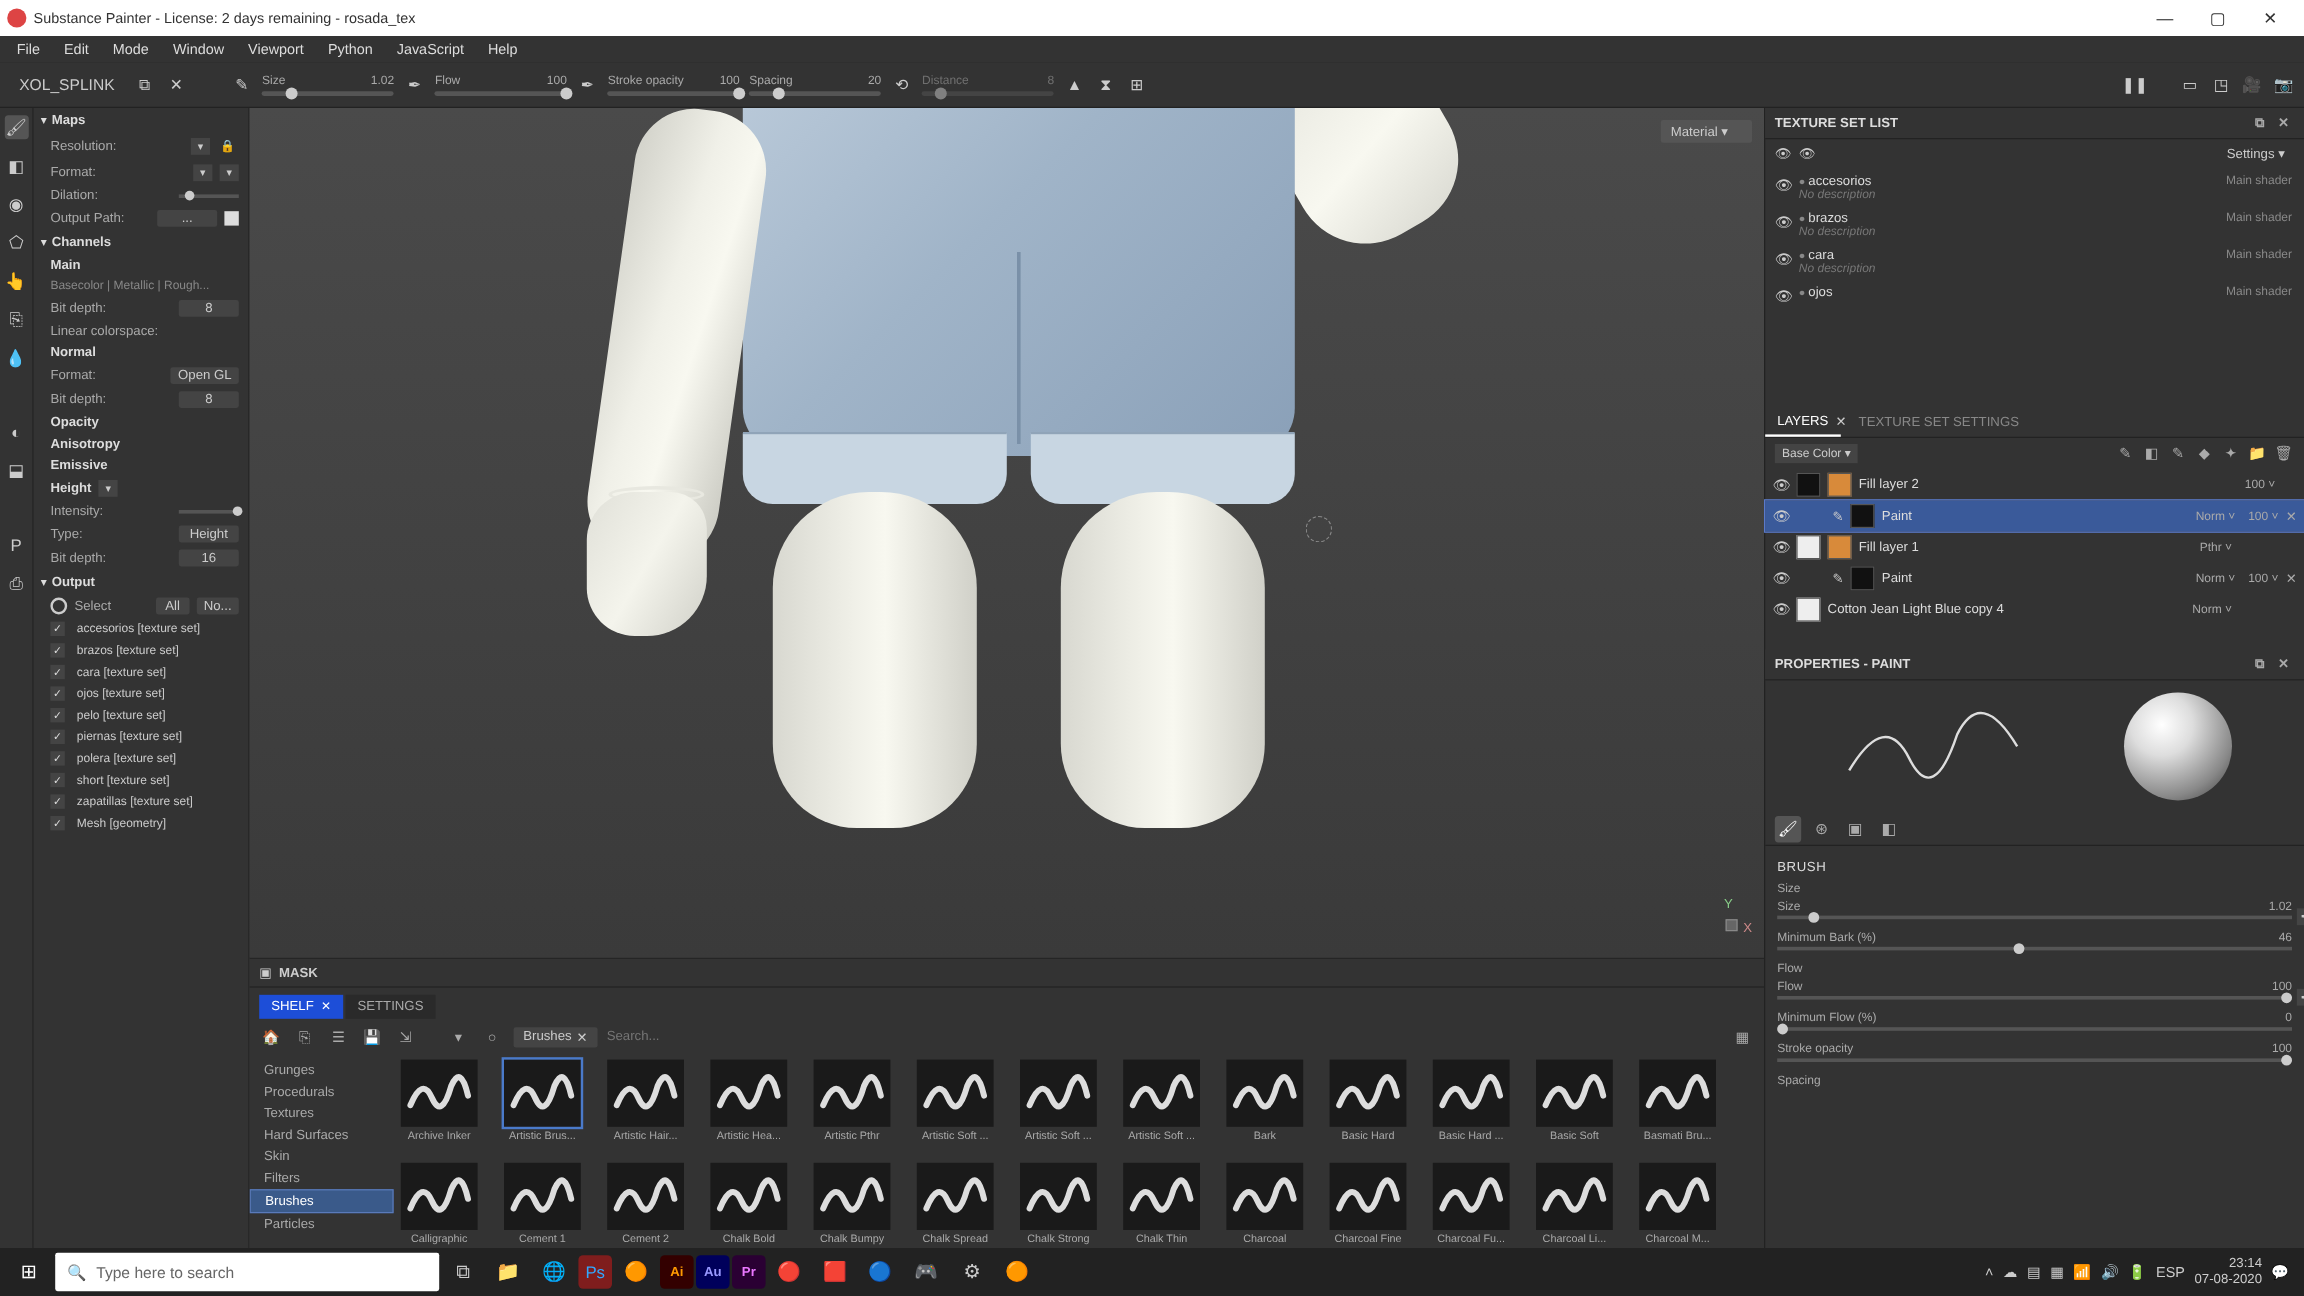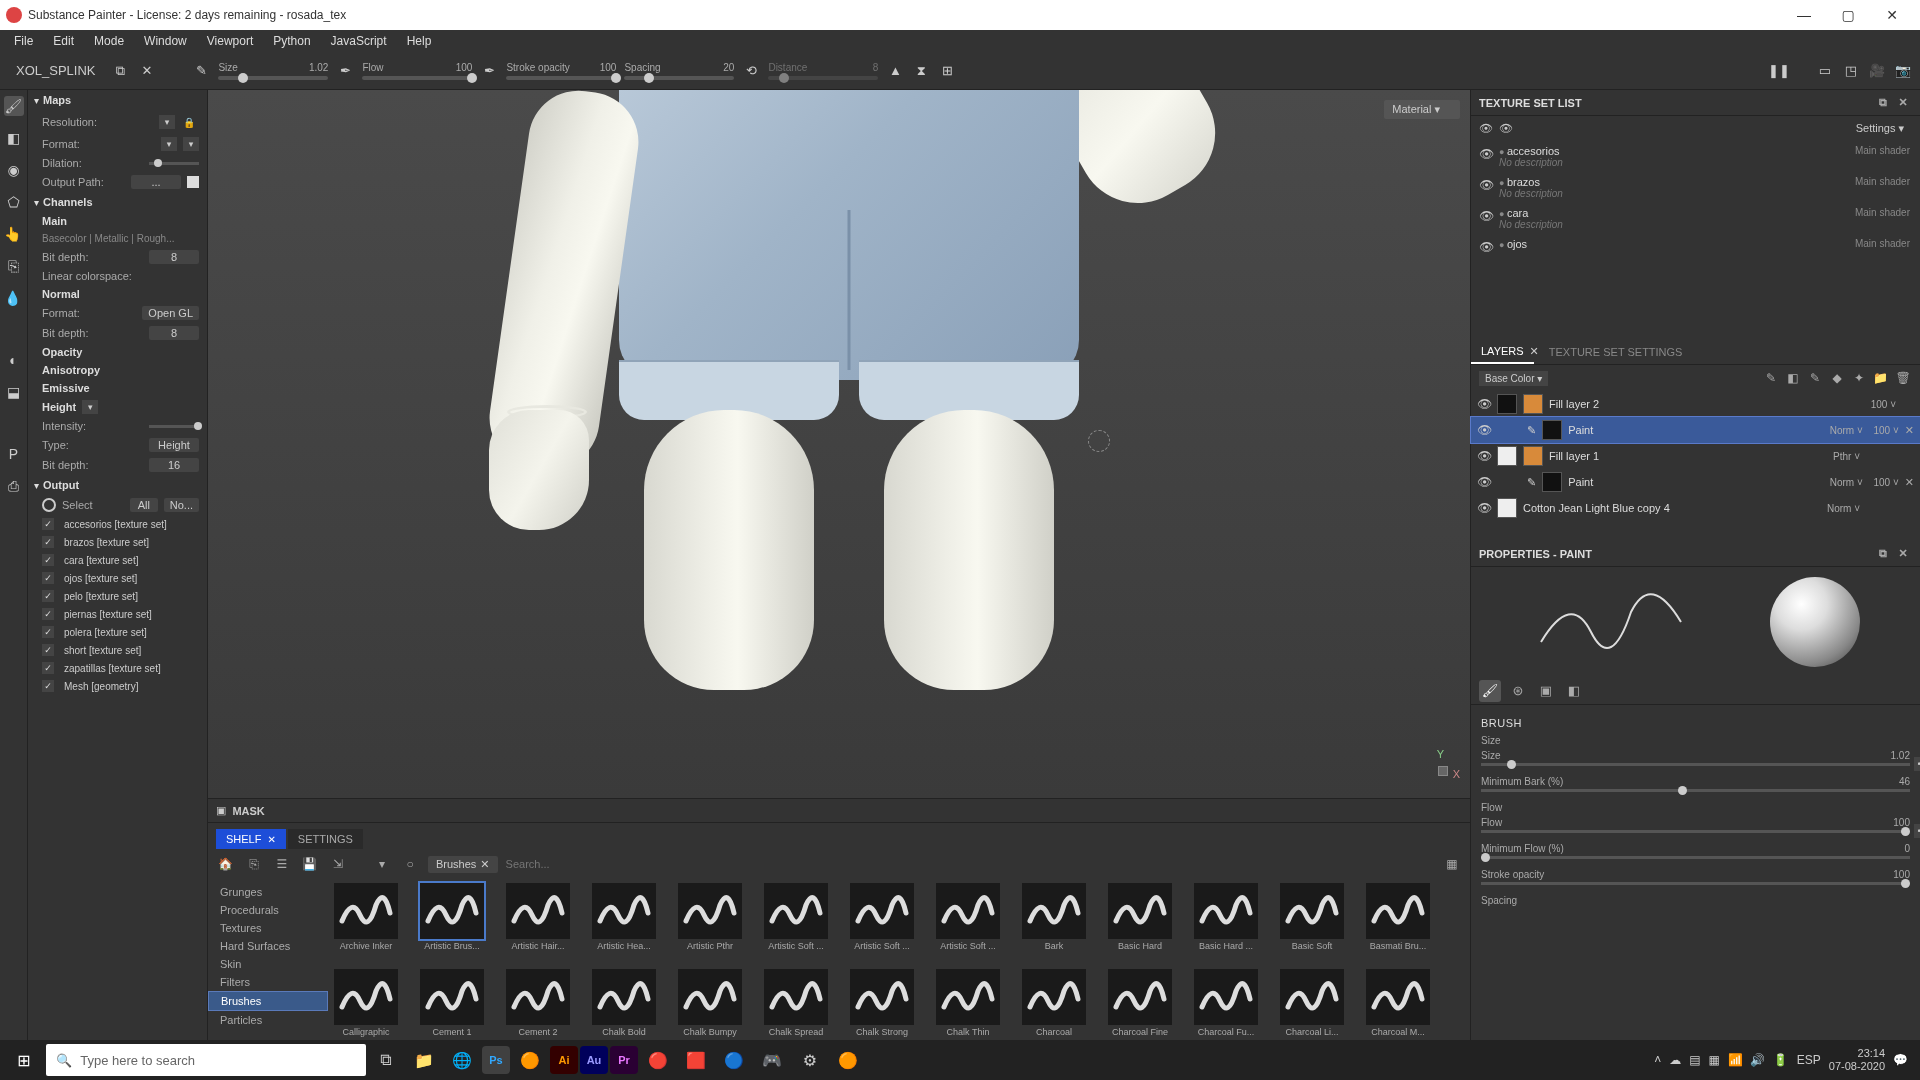--- a/index.html
+++ b/index.html
@@ -857,21 +857,21 @@
 
 <div class="taskbar">
   <div class="start">⊞</div>
   <div class="search">
     <span>🔍</span>
     <span>Type here to search</span>
   </div>
   <div class="ticon">⧉</div>
   <div class="ticon">📁</div>
   <div class="ticon">🌐</div>
-  <div class="ticon" style="background:#404040;color:#31a8ff;font-size:11px;font-weight:bold;width:28px;height:28px;border-radius:4px">Ps</div>
+  <div class="ticon" style="background:#7f1d1d;color:#31a8ff;font-size:14px;font-weight:normal;width:28px;height:28px;border-radius:4px">Ps</div>
   <div class="ticon">🟠</div>
   <div class="ticon" style="background:#330000;color:#ff9a00;font-size:11px;font-weight:bold;width:28px;height:28px;border-radius:4px">Ai</div>
   <div class="ticon" style="background:#00005b;color:#9999ff;font-size:11px;font-weight:bold;width:28px;height:28px;border-radius:4px">Au</div>
   <div class="ticon" style="background:#2a0033;color:#ea77ff;font-size:11px;font-weight:bold;width:28px;height:28px;border-radius:4px">Pr</div>
   <div class="ticon">🔴</div>
   <div class="ticon">🟥</div>
   <div class="ticon">🔵</div>
   <div class="ticon">🎮</div>
   <div class="ticon">⚙</div>
   <div class="ticon">🟠</div>

